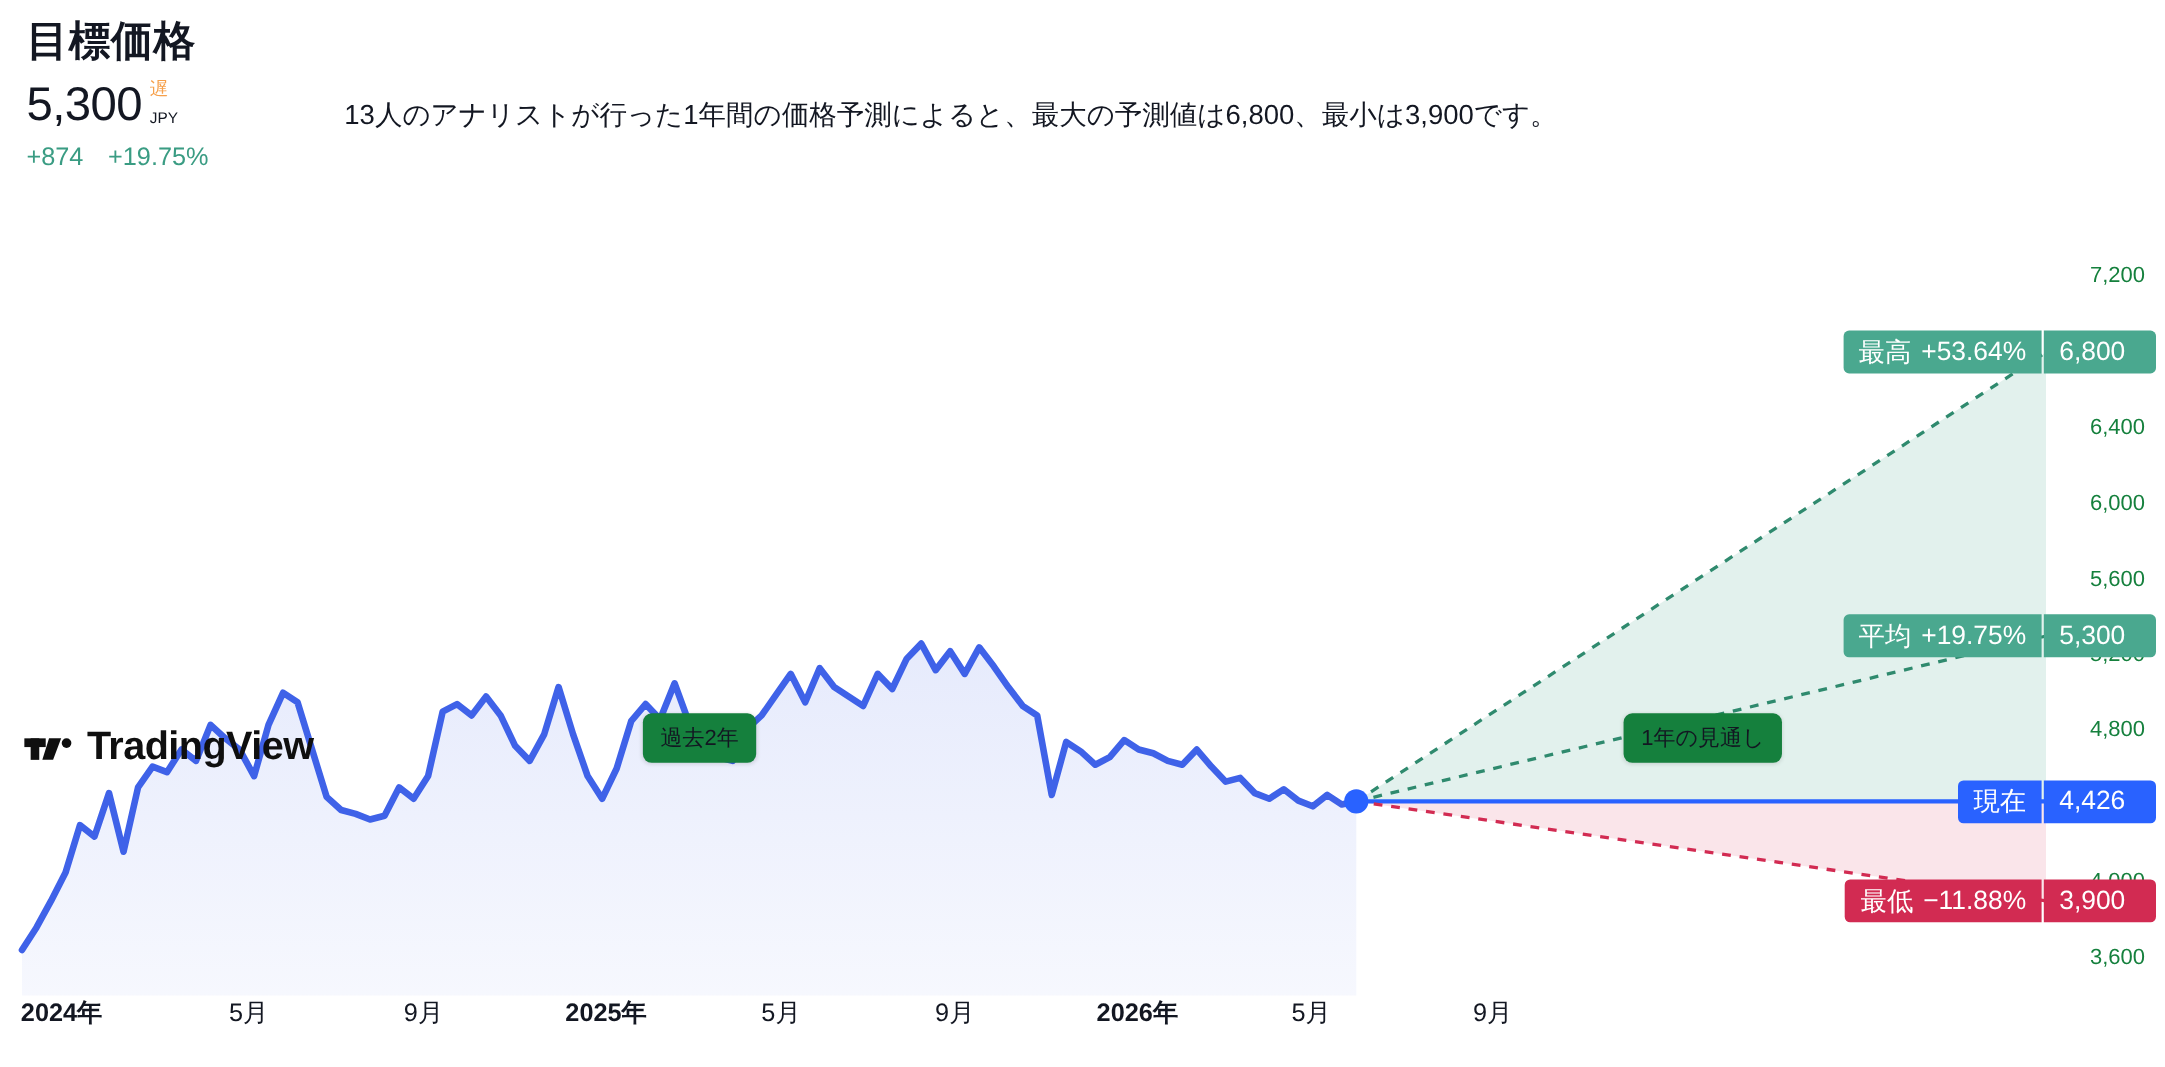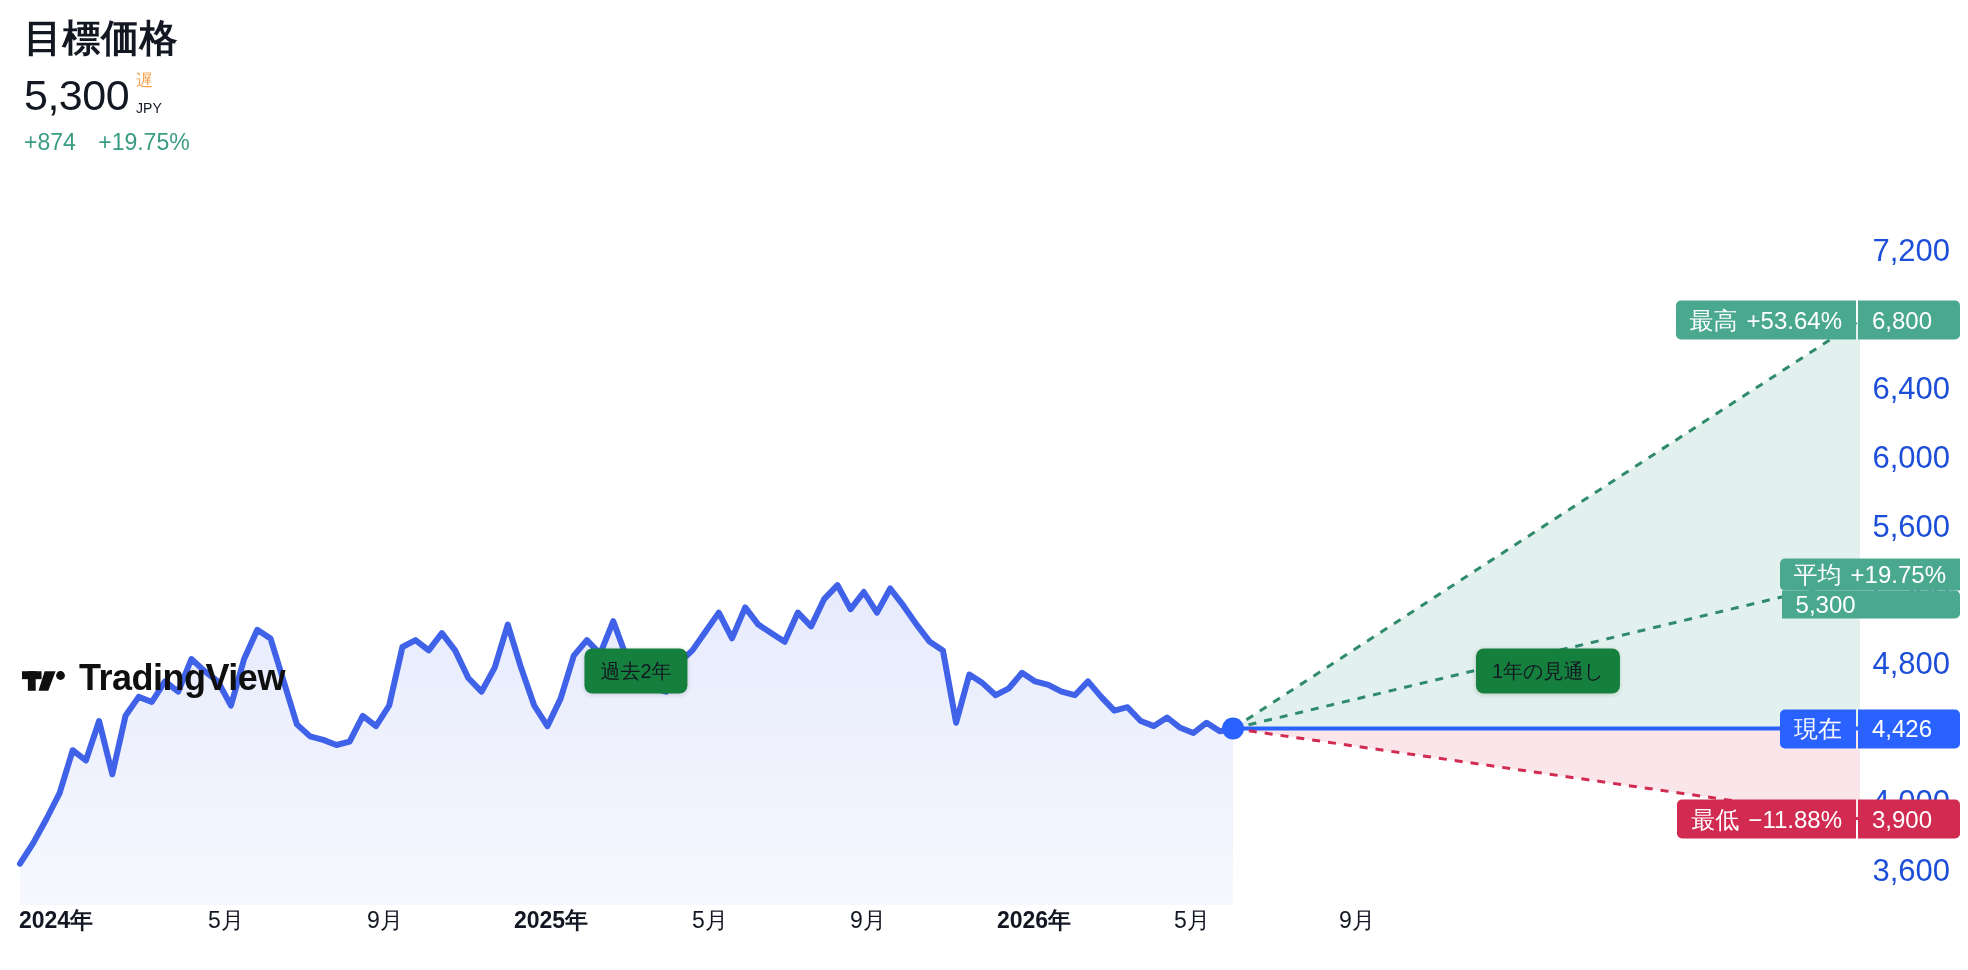--- a/index.html
+++ b/index.html
@@ -36,21 +36,21 @@
   }
 
   
   .chart{position:absolute;left:0;top:205px;width:1968px;height:765px;}
   .chart-svg{position:absolute;left:0;top:0;}
 
   
   .y-axis{position:absolute;right:0;top:0;width:120px;height:660px;}
   .y-lab{
     position:absolute;right:18px;
-    font-size:31px;color:#1d4ed8;
+    font-size:20px;color:#15803d;
     transform:translateY(-50%);
     white-space:nowrap;letter-spacing:0;
   }
 
   
   .badge{
     position:absolute;display:flex;align-items:stretch;
     height:39px;transform:translateY(-50%);
     font-size:24px;color:#ffffff;white-space:nowrap;
   }
@@ -108,20 +108,21 @@
         <span class="price-cur">JPY</span>
       </span>
     </div>
 
     <div class="chg-row">
       <span>+874</span>
       <span class="chg-pct">+19.75%</span>
     </div>
   </div>
 
+  <div class="hdr-desc">13人のアナリストが行った1年間の価格予測によると、最大の予測値は6,800、最小は3,900です。</div>
 </div>
 
 <div class="chart">
 
   <svg class="chart-svg" width="1968" height="700" viewBox="0 0 1968 700">
     <defs>
       <linearGradient id="histFill" x1="0" y1="0" x2="0" y2="1">
         <stop offset="0%" stop-color="#3f62e8" stop-opacity="0.13"></stop>
         <stop offset="100%" stop-color="#3f62e8" stop-opacity="0.03"></stop>
       </linearGradient>
@@ -162,21 +163,21 @@
   </div>
 
   <div class="badge" style="right: 8px; top: 115.2px;">
     <span class="b-tag" style="background:#4aa88f;">
       <span class="b-label">最高</span>
       <span>+53.64%</span>
     </span>
     <span class="b-val" style="background:#4aa88f;">6,800</span>
   </div>
 
-  <div class="badge" style="right: 8px; top: 373.2px; flex-direction: column;">
+  <div class="badge" style="right: 8px; top: 373.2px;">
     <span class="b-tag" style="background:#4aa88f;">
       <span class="b-label">平均</span>
       <span>+19.75%</span>
     </span>
     <span class="b-val" style="background:#4aa88f;">5,300</span>
   </div>
 
   <div class="badge" style="right: 8px; top: 523.528px; padding-left: 44px;">
     <span class="b-tag" style="background:#2962ff;">
       <span>現在</span>

